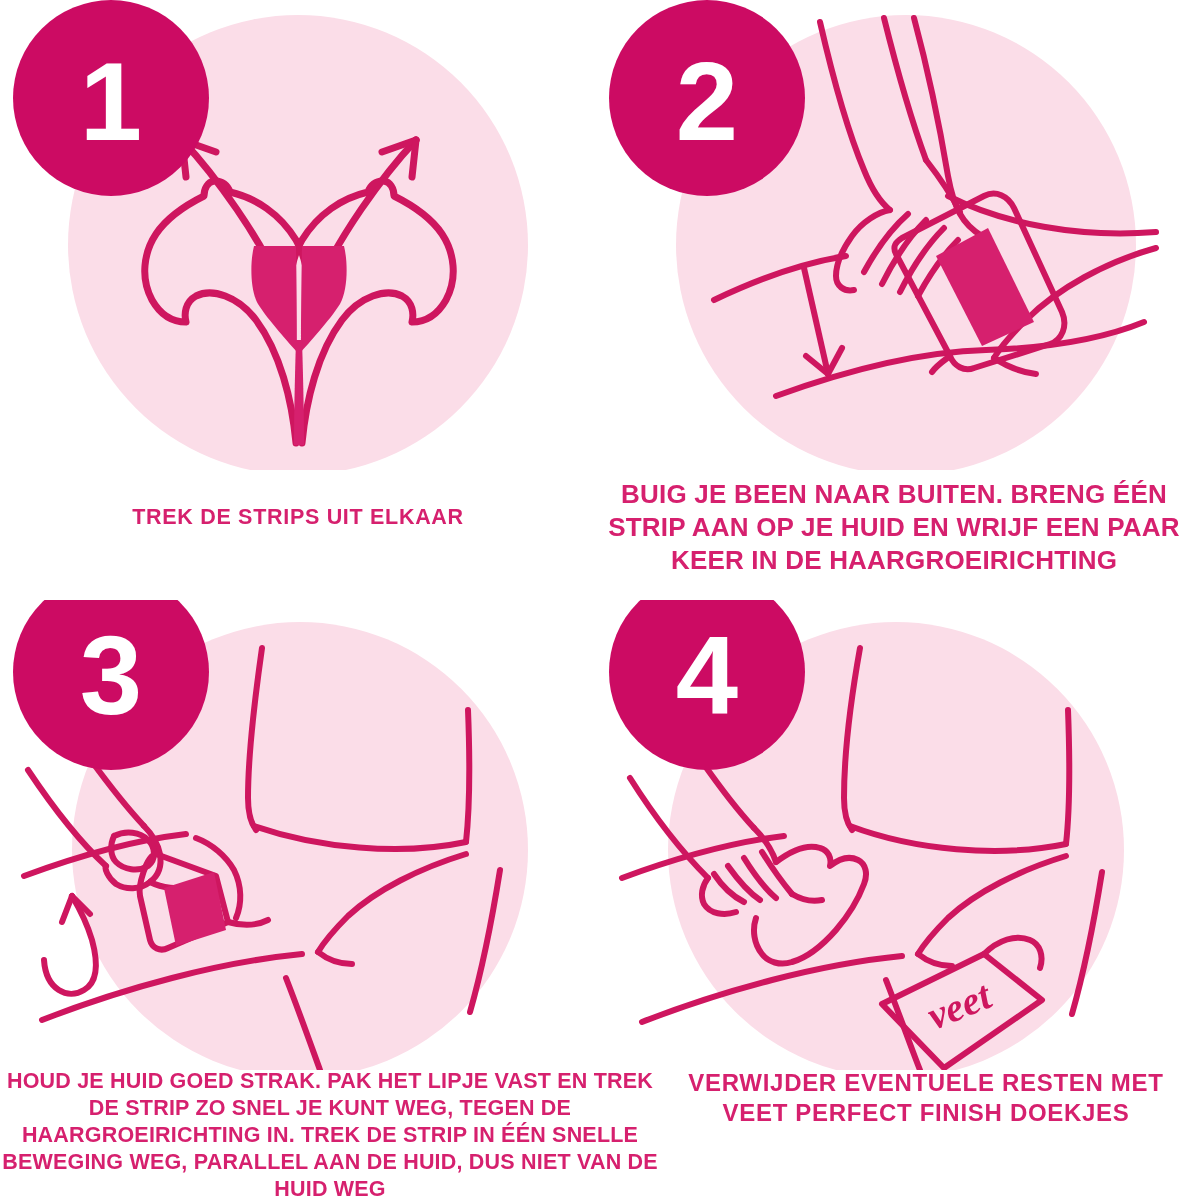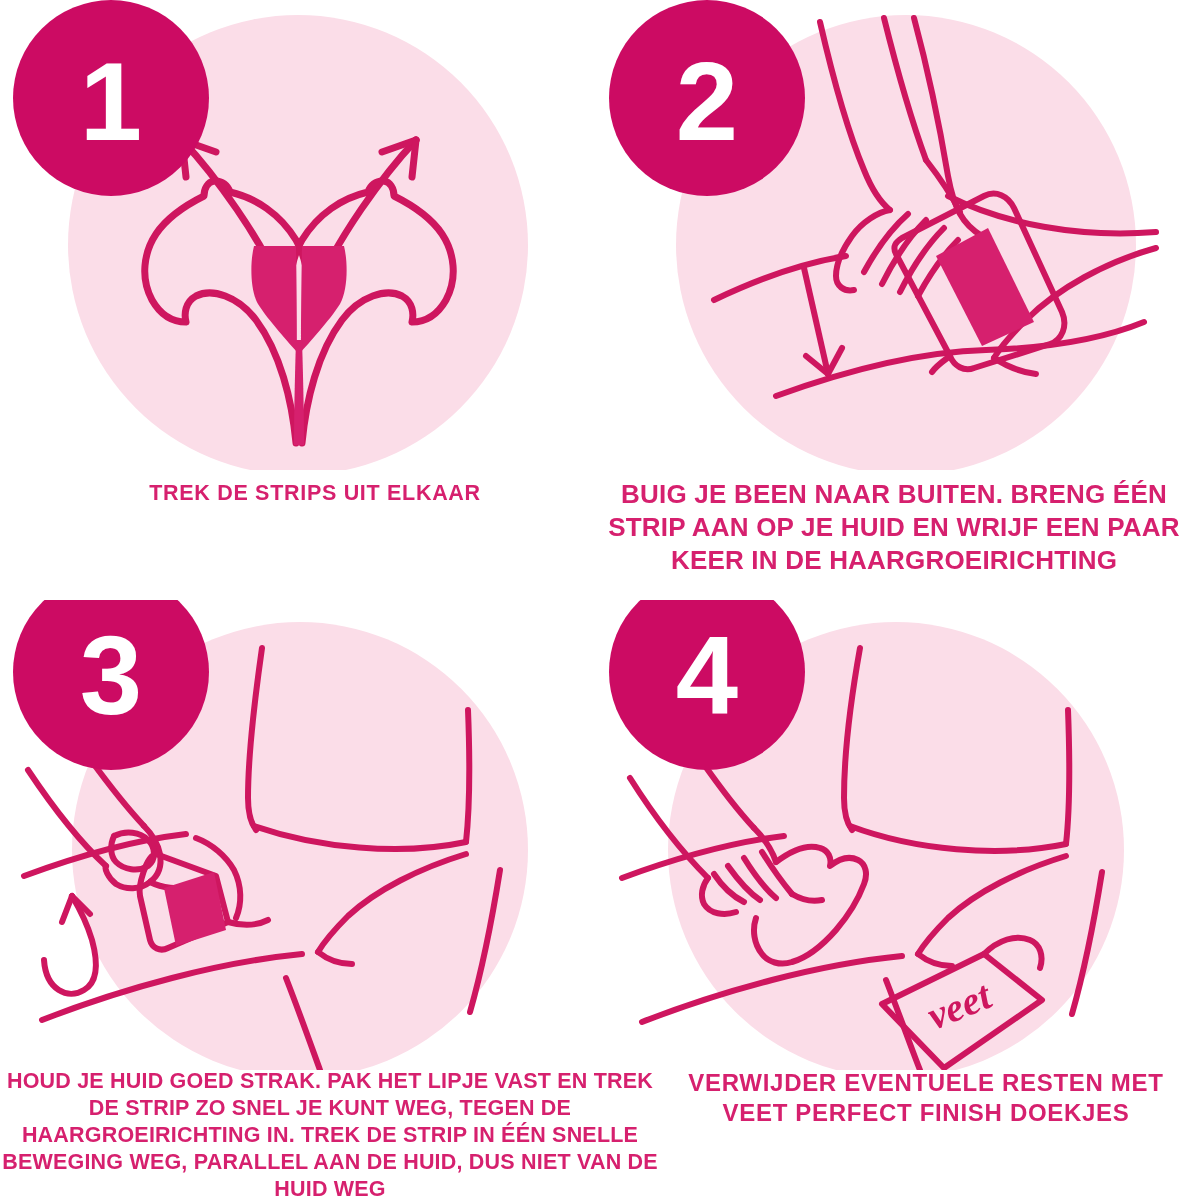--- a/index.html
+++ b/index.html
@@ -52,21 +52,21 @@
     width: 596px;
     text-align: center;
     color: #D6206E;
     font-weight: bold;
     font-size: 21.5px;
     line-height: 1.26;
     letter-spacing: 0.7px;
     padding: 0 6px;
   }
 
-  .panel-1 .caption { top: 480px; margin-left: 17px; }
+  .panel-1 .caption { top: 504px; }
   .panel-2 .caption { top: 478px; font-size: 26px; letter-spacing: 0.2px; padding: 0 4px; }
 
   
   .bottom-caption {
     position: absolute;
     text-align: center;
     color: #D6206E;
     font-weight: bold;
     line-height: 1.26;
   }

